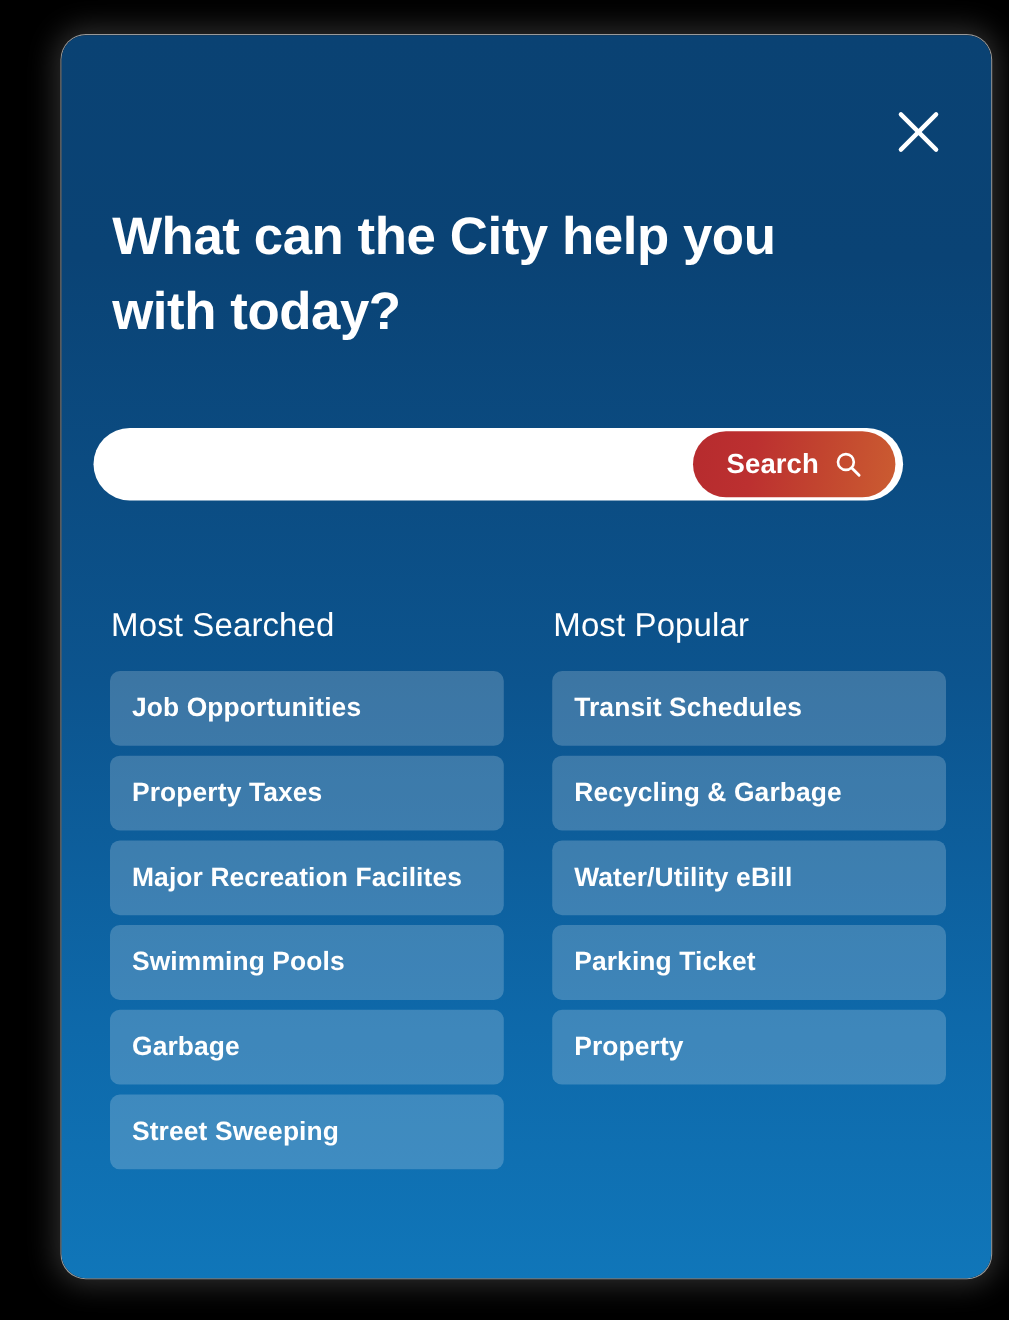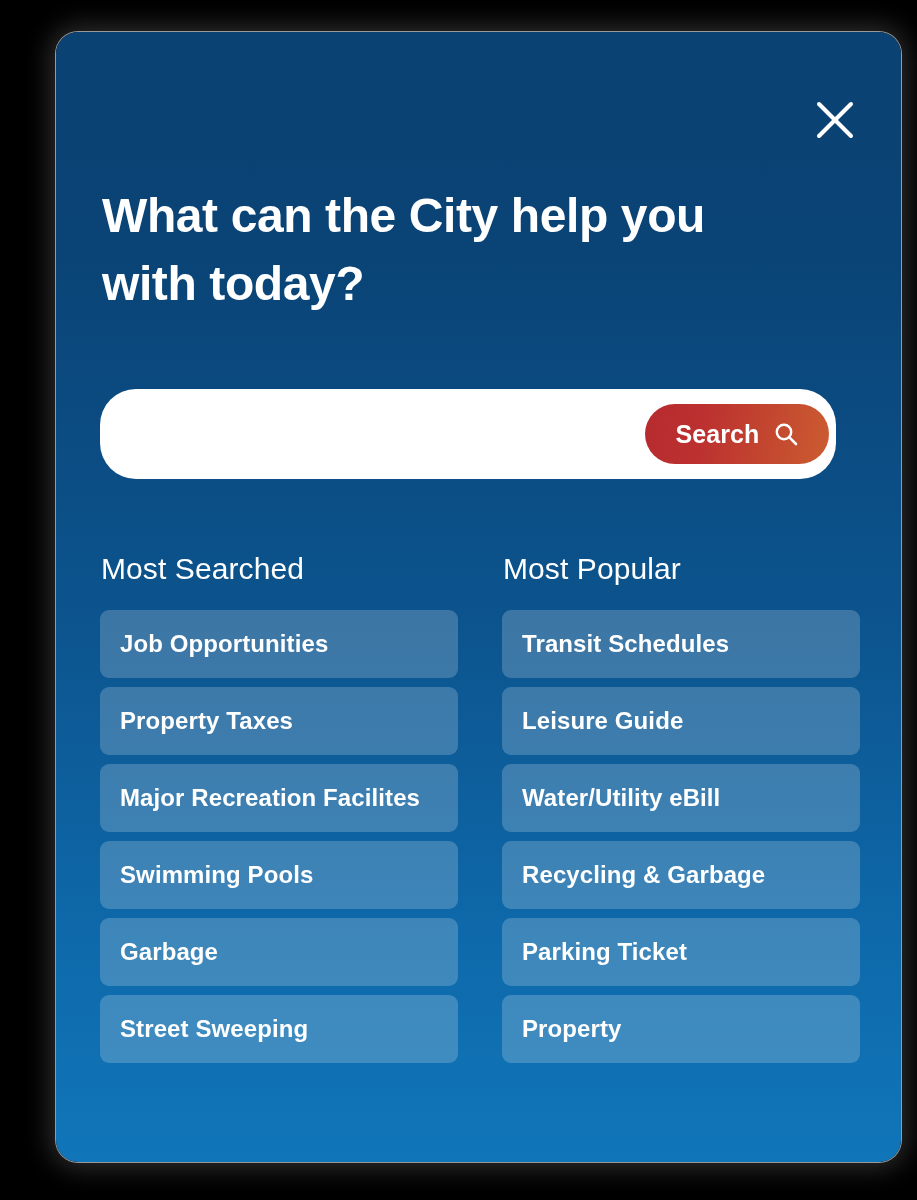--- a/index.html
+++ b/index.html
@@ -66,24 +66,24 @@
     color: #ffffff;
     font-size: 48px;
     line-height: 1.42;
     font-weight: 700;
     letter-spacing: -0.4px;
   }
 
   
   .search-wrap {
     position: absolute;
-    left: 44px;
+    left: 29px;
     top: 357px;
     width: 736px;
-    height: 90px;
+    height: 66px;
     background: #ffffff;
     border-radius: 36px;
     display: flex;
     align-items: center;
     padding: 0 5px 0 0;
   }
 
   .search-input {
     flex: 1 1 auto;
     height: 56px;
@@ -200,23 +200,22 @@
         <button class="tile">Property Taxes</button>
         <button class="tile">Major Recreation Facilites</button>
         <button class="tile">Swimming Pools</button>
         <button class="tile">Garbage</button>
         <button class="tile">Street Sweeping</button>
       </div>
 
       <div class="column">
         <div class="col-title">Most Popular</div>
         <button class="tile">Transit Schedules</button>
-        <button class="tile">Leisure Guide</button>
+        <button class="tile">Recycling &amp; Garbage</button>
         <button class="tile">Water/Utility eBill</button>
-        <button class="tile">Recycling &amp; Garbage</button>
         <button class="tile">Parking Ticket</button>
         <button class="tile">Property</button>
       </div>
 
     </div>
 
   </div>
 </div>
 
 </body></html>

